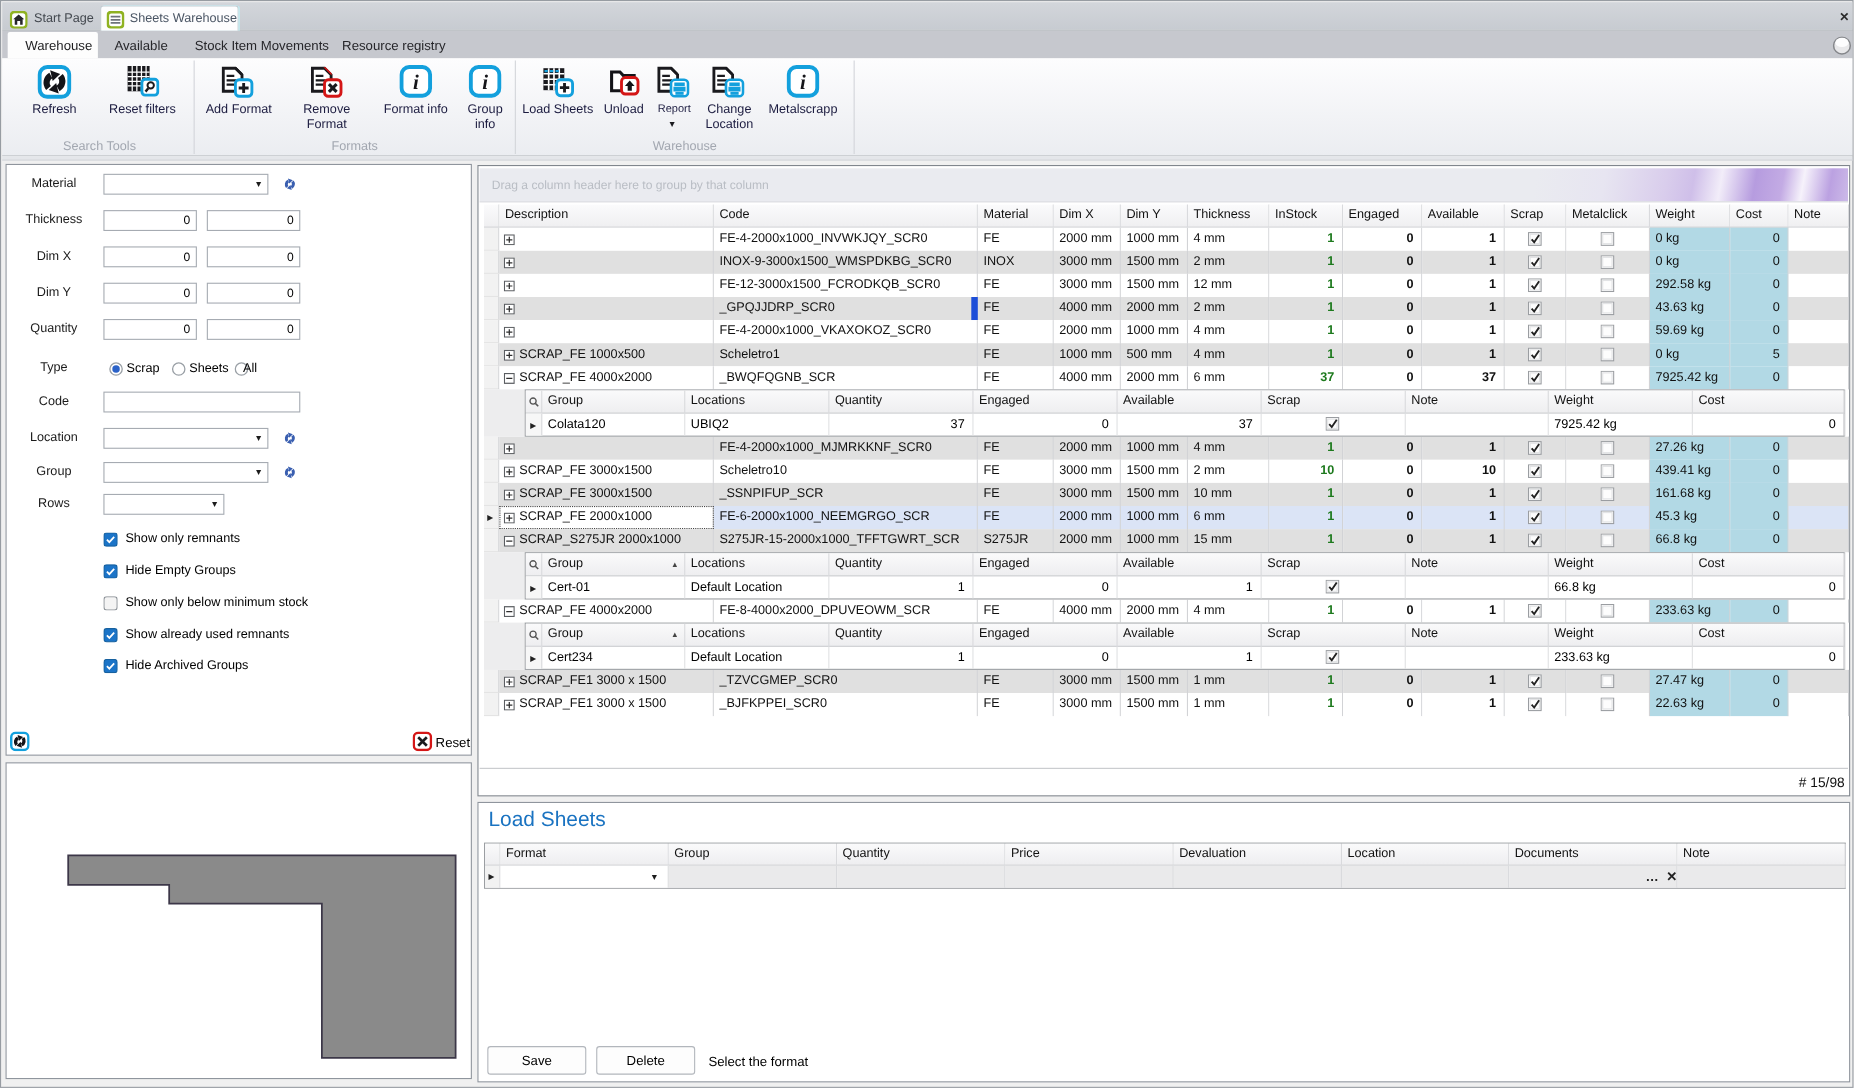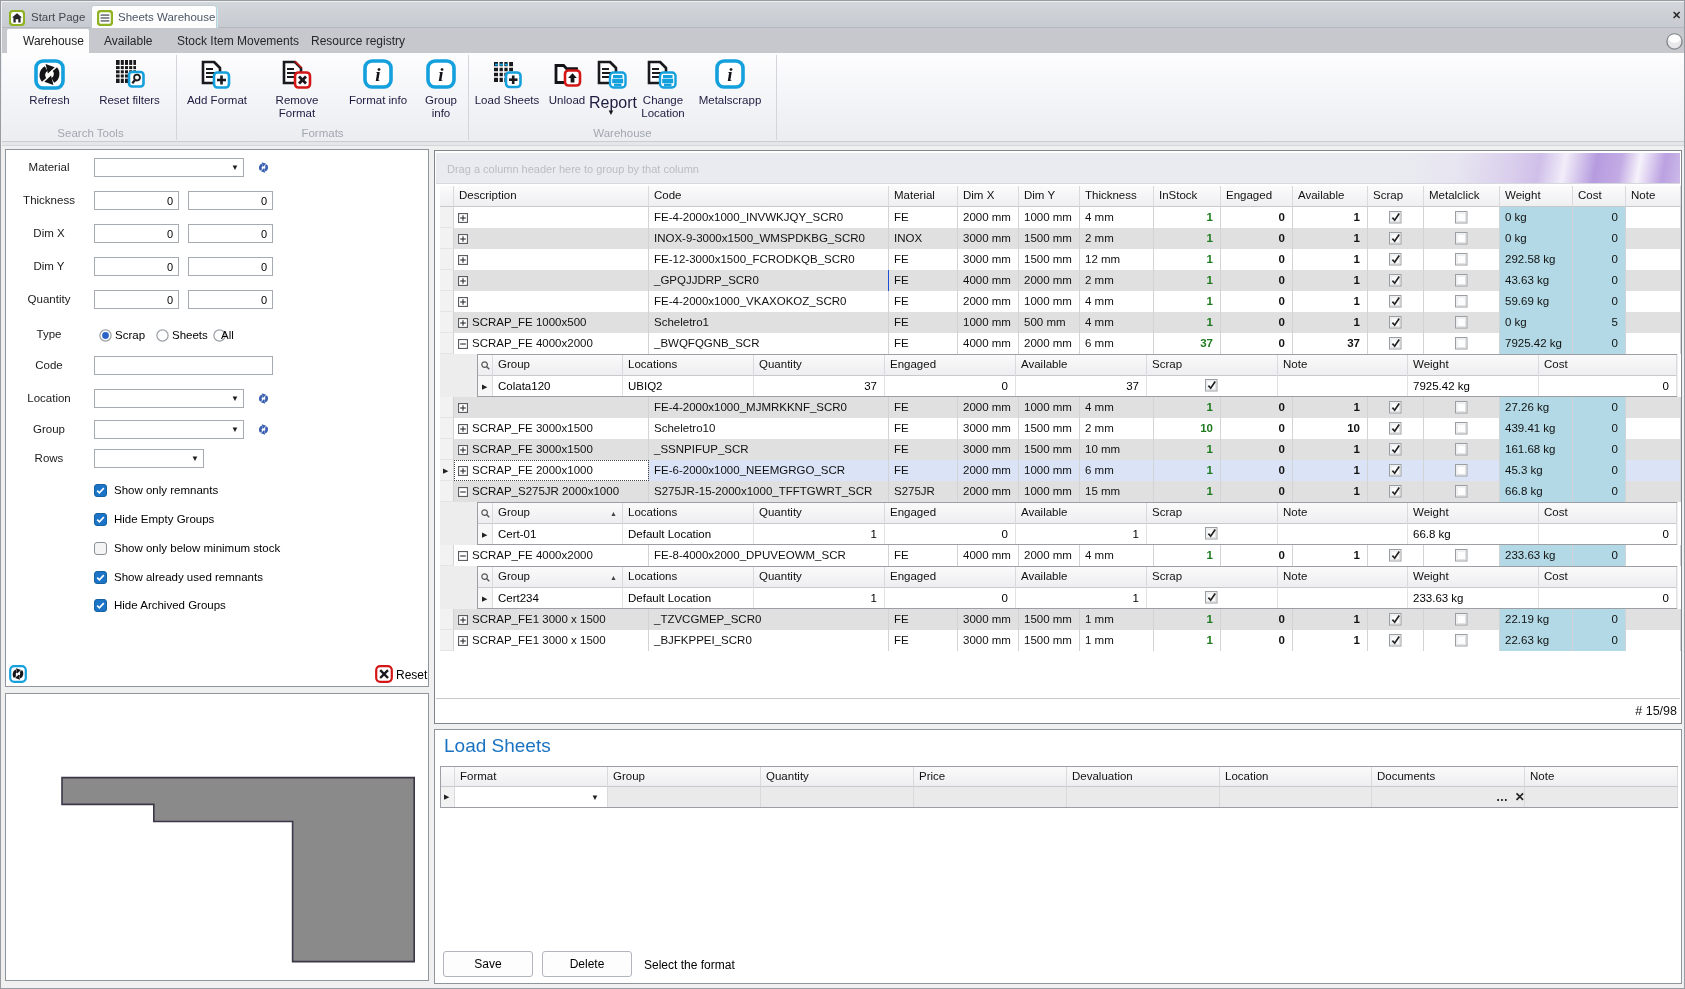--- a/index.html
+++ b/index.html
@@ -145,21 +145,21 @@
 <g stroke="#1a1a1e" stroke-width="2">
       <line x1="5" y1="9" x2="12" y2="9"></line>
       <line x1="5" y1="13" x2="14" y2="13"></line>
       <line x1="5" y1="17" x2="14" y2="17"></line>
     </g>
     <rect x="13" y="12.5" width="15.5" height="15" rx="3.5" fill="#fff" stroke="#13a0dd" stroke-width="2.4"></rect>
 <rect x="16" y="15" width="9.5" height="3.2" fill="#13a0dd"></rect>
 <rect x="15.2" y="18.8" width="11" height="4.4" fill="#13a0dd"></rect>
 <rect x="17" y="23.6" width="7.5" height="2.6" fill="#13a0dd"></rect>
   </svg>
-<div class="abs" style="left:586px;top:93px;width:52px;text-align:center;font-size:16px;color:#1c1c40;">Report</div>
+<div class="abs" style="left:586px;top:93px;width:52px;text-align:center;font-size:10px;color:#1c1c40;">Report</div>
 <div class="abs" style="left:606px;top:107px;font-size:8px;color:#1a1a1e;">▼</div>
 <svg class="abs" style="left:646px;top:59px;" width="30" height="30" viewBox="0 0 30 30">
     <path d="M2 2 h11 l6 6 v15 h-17 Z" fill="#fff" stroke="#1a1a1e" stroke-width="2.6"></path>
 <path d="M12 1.2 l7.5 7.5 v-2 l-5.5-5.5 Z" fill="#1a1a1e"></path>
 <g stroke="#1a1a1e" stroke-width="2">
       <line x1="5" y1="9" x2="12" y2="9"></line>
       <line x1="5" y1="13" x2="14" y2="13"></line>
       <line x1="5" y1="17" x2="14" y2="17"></line>
     </g>
     <rect x="13" y="12.5" width="15.5" height="15" rx="3.5" fill="#fff" stroke="#13a0dd" stroke-width="2.4"></rect>
@@ -403,21 +403,21 @@
 <div class="bx" style="left:1499px;top:248px;width:73px;height:21px;background:#b2d9e5;font-size:11.5px;padding-top:4px;overflow:hidden;white-space:nowrap;border-right:1px solid #d2d3d6;padding-left:5px;text-align:left;color:#111;">292.58 kg</div>
 <div class="bx" style="left:1572px;top:248px;width:53px;height:21px;background:#b2d9e5;font-size:11.5px;padding-top:4px;overflow:hidden;white-space:nowrap;border-right:1px solid #d2d3d6;padding-right:7px;text-align:right;color:#111;">0</div>
 <div class="bx" style="left:1625px;top:248px;width:55px;height:21px;background:#fff;font-size:11.5px;padding-top:4px;overflow:hidden;white-space:nowrap;border-right:1px solid #d2d3d6;padding-left:5px;text-align:left;color:#111;"></div>
 <div class="bx" style="left:439px;top:269px;width:14px;height:21px;background:#f2f2f2;border-right:1px solid #d2d3d6;border-bottom:1px solid #e4e4e4;font-size:7px;color:#222;padding:7px 0 0 3px;"></div>
 <div class="bx" style="left:453px;top:269px;width:195px;height:21px;background:#e0e0e0;font-size:11.5px;padding-top:4px;overflow:hidden;white-space:nowrap;border-right:1px solid #d2d3d6;padding-left:5px;text-align:left;color:#111;"></div>
 <svg class="abs" style="left:457px;top:275px;" width="10" height="10" viewBox="0 0 9 9">
     <rect x="0.5" y="0.5" width="8" height="8" fill="#fff" stroke="#5a5d61"></rect>
     <line x1="2" y1="4.5" x2="7" y2="4.5" stroke="#2e2e2e"></line>
     <line x1="4.5" y1="2" x2="4.5" y2="7" stroke="#2e2e2e"></line>
   </svg>
-<div class="bx" style="left:648px;top:269px;width:240px;height:21px;background:#e0e0e0;font-size:11.5px;padding-top:4px;overflow:hidden;white-space:nowrap;border-right:1px solid #1d4ed8;padding-left:5px;text-align:left;color:#111;">_GPQJJDRP_SCR0</div>
+<div class="bx" style="left:648px;top:269px;width:240px;height:21px;background:#e0e0e0;font-size:11.5px;padding-top:4px;overflow:hidden;white-space:nowrap;border-right:6px solid #1d4ed8;padding-left:5px;text-align:left;color:#111;">_GPQJJDRP_SCR0</div>
 <div class="bx" style="left:888px;top:269px;width:69px;height:21px;background:#e0e0e0;font-size:11.5px;padding-top:4px;overflow:hidden;white-space:nowrap;border-right:1px solid #d2d3d6;padding-left:5px;text-align:left;color:#111;">FE</div>
 <div class="bx" style="left:957px;top:269px;width:61px;height:21px;background:#e0e0e0;font-size:11.5px;padding-top:4px;overflow:hidden;white-space:nowrap;border-right:1px solid #d2d3d6;padding-left:5px;text-align:left;color:#111;">4000 mm</div>
 <div class="bx" style="left:1018px;top:269px;width:61px;height:21px;background:#e0e0e0;font-size:11.5px;padding-top:4px;overflow:hidden;white-space:nowrap;border-right:1px solid #d2d3d6;padding-left:5px;text-align:left;color:#111;">2000 mm</div>
 <div class="bx" style="left:1079px;top:269px;width:74px;height:21px;background:#e0e0e0;font-size:11.5px;padding-top:4px;overflow:hidden;white-space:nowrap;border-right:1px solid #d2d3d6;padding-left:5px;text-align:left;color:#111;">2 mm</div>
 <div class="bx" style="left:1153px;top:269px;width:67px;height:21px;background:#e0e0e0;font-size:11.5px;padding-top:4px;overflow:hidden;white-space:nowrap;border-right:1px solid #d2d3d6;padding-right:7px;text-align:right;font-weight:bold;color:#1e7a1e;">1</div>
 <div class="bx" style="left:1220px;top:269px;width:72px;height:21px;background:#e0e0e0;font-size:11.5px;padding-top:4px;overflow:hidden;white-space:nowrap;border-right:1px solid #d2d3d6;padding-right:7px;text-align:right;font-weight:bold;color:#111;">0</div>
 <div class="bx" style="left:1292px;top:269px;width:75px;height:21px;background:#e0e0e0;font-size:11.5px;padding-top:4px;overflow:hidden;white-space:nowrap;border-right:1px solid #d2d3d6;padding-right:7px;text-align:right;font-weight:bold;color:#111;">1</div>
 <div class="bx" style="left:1367px;top:269px;width:56px;height:21px;background:#e0e0e0;font-size:11.5px;padding-top:4px;overflow:hidden;white-space:nowrap;border-right:1px solid #d2d3d6;padding-left:5px;text-align:left;color:#111;"></div>
 <svg class="abs" style="left:1388px;top:273px;" width="13" height="13" viewBox="0 0 13 13">
     <rect x="0.5" y="0.5" width="11.5" height="11.5" fill="#fdfdfd" stroke="#9a9da1"></rect>
@@ -717,21 +717,21 @@
 <svg class="abs" style="left:1388px;top:612px;" width="13" height="13" viewBox="0 0 13 13">
     <rect x="0.5" y="0.5" width="11.5" height="11.5" fill="#fdfdfd" stroke="#9a9da1"></rect>
     <rect x="2" y="2" width="8.5" height="8.5" fill="none" stroke="#e2e3e5"></rect>
     <path d="M3.4 6.6 l2.3 2.6 L10.2 2.6" fill="none" stroke="#222" stroke-width="1.7"></path>
   </svg>
 <div class="bx" style="left:1423px;top:608px;width:76px;height:21px;background:#e0e0e0;font-size:11.5px;padding-top:4px;overflow:hidden;white-space:nowrap;border-right:1px solid #d2d3d6;padding-left:5px;text-align:left;color:#111;"></div>
 <svg class="abs" style="left:1454px;top:612px;" width="13" height="13" viewBox="0 0 13 13">
     <rect x="0.5" y="0.5" width="11.5" height="11.5" fill="#fdfdfd" stroke="#9a9da1"></rect>
     <rect x="2" y="2" width="8.5" height="8.5" fill="none" stroke="#e2e3e5"></rect>
   </svg>
-<div class="bx" style="left:1499px;top:608px;width:73px;height:21px;background:#b2d9e5;font-size:11.5px;padding-top:4px;overflow:hidden;white-space:nowrap;border-right:1px solid #d2d3d6;padding-left:5px;text-align:left;color:#111;">22.19 kg</div>
+<div class="bx" style="left:1499px;top:608px;width:73px;height:21px;background:#b2d9e5;font-size:11.5px;padding-top:4px;overflow:hidden;white-space:nowrap;border-right:1px solid #d2d3d6;padding-left:5px;text-align:left;color:#111;">27.47 kg</div>
 <div class="bx" style="left:1572px;top:608px;width:53px;height:21px;background:#b2d9e5;font-size:11.5px;padding-top:4px;overflow:hidden;white-space:nowrap;border-right:1px solid #d2d3d6;padding-right:7px;text-align:right;color:#111;">0</div>
 <div class="bx" style="left:1625px;top:608px;width:55px;height:21px;background:#e0e0e0;font-size:11.5px;padding-top:4px;overflow:hidden;white-space:nowrap;border-right:1px solid #d2d3d6;padding-left:5px;text-align:left;color:#111;"></div>
 <div class="bx" style="left:439px;top:629px;width:14px;height:21px;background:#f2f2f2;border-right:1px solid #d2d3d6;border-bottom:1px solid #e4e4e4;font-size:7px;color:#222;padding:7px 0 0 3px;"></div>
 <div class="bx" style="left:453px;top:629px;width:195px;height:21px;background:#fff;font-size:11.5px;padding-top:4px;overflow:hidden;white-space:nowrap;border-right:1px solid #d2d3d6;padding-left:5px;text-align:left;color:#111;"></div>
 <svg class="abs" style="left:457px;top:635px;" width="10" height="10" viewBox="0 0 9 9">
     <rect x="0.5" y="0.5" width="8" height="8" fill="#fff" stroke="#5a5d61"></rect>
     <line x1="2" y1="4.5" x2="7" y2="4.5" stroke="#2e2e2e"></line>
     <line x1="4.5" y1="2" x2="4.5" y2="7" stroke="#2e2e2e"></line>
   </svg>
 <div class="abs" style="left:471px;top:633px;font-size:11.5px;color:#111;">SCRAP_FE1 3000 x 1500</div>

